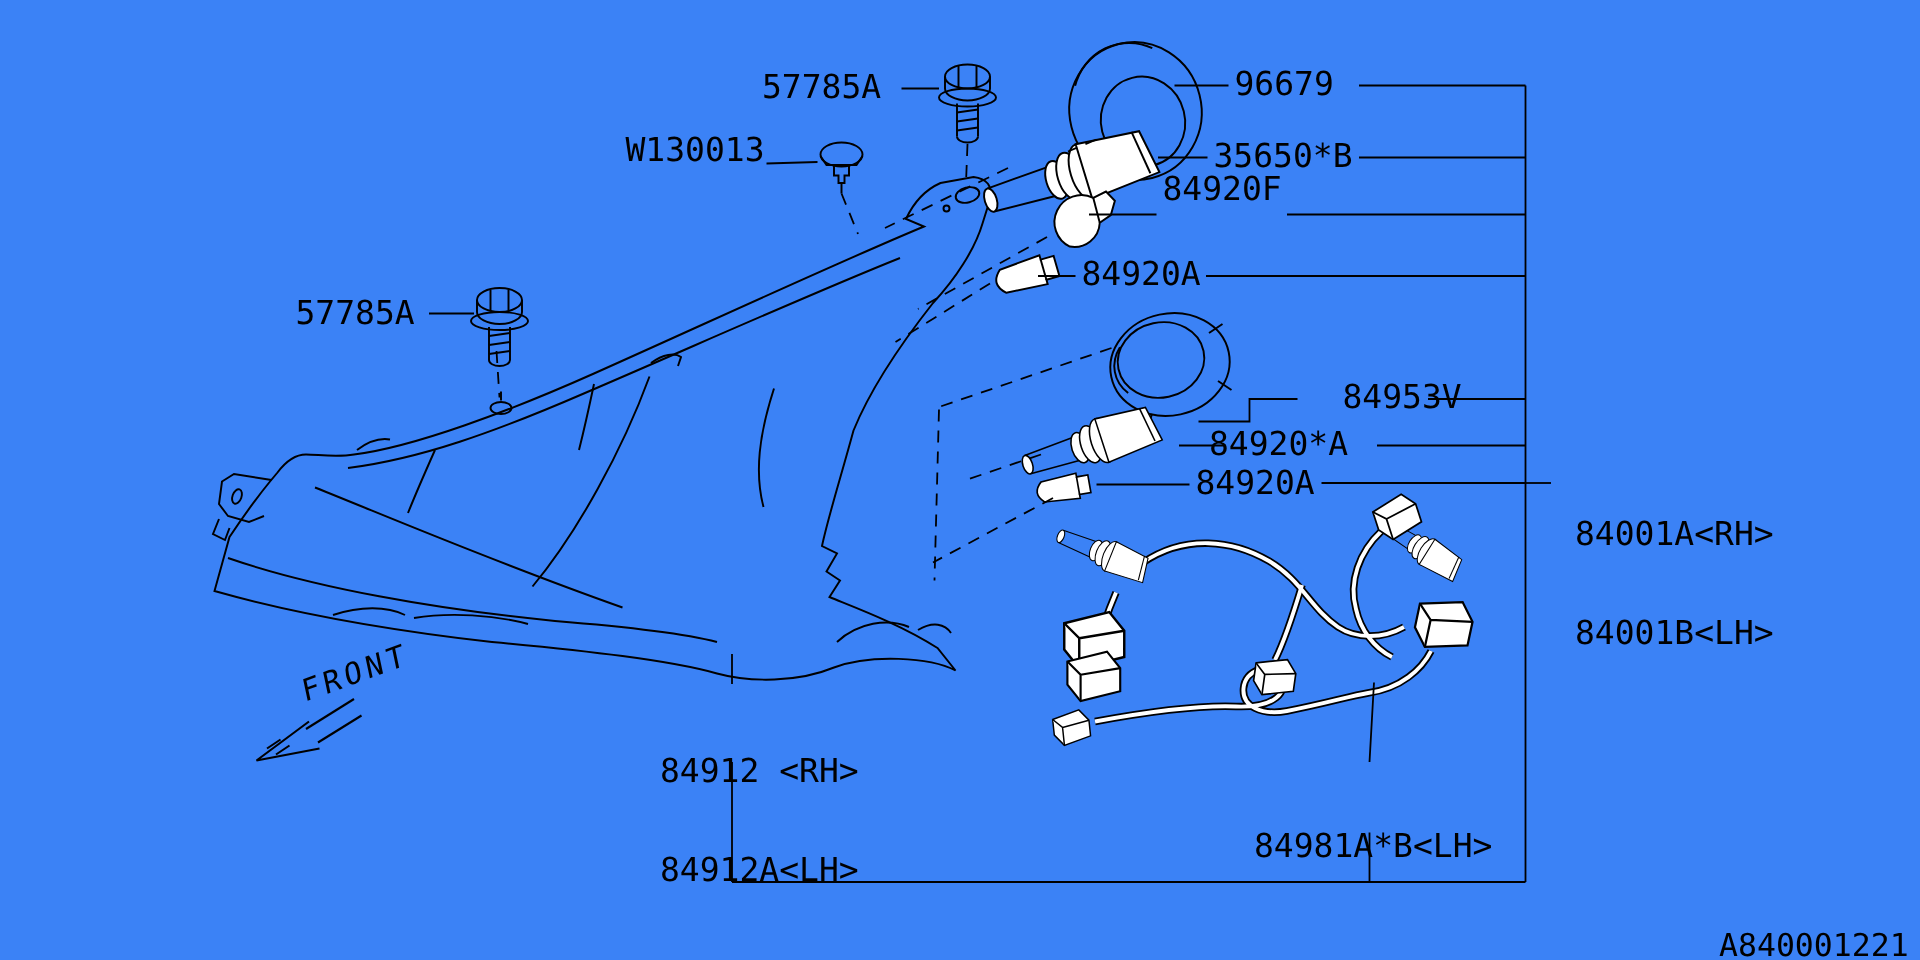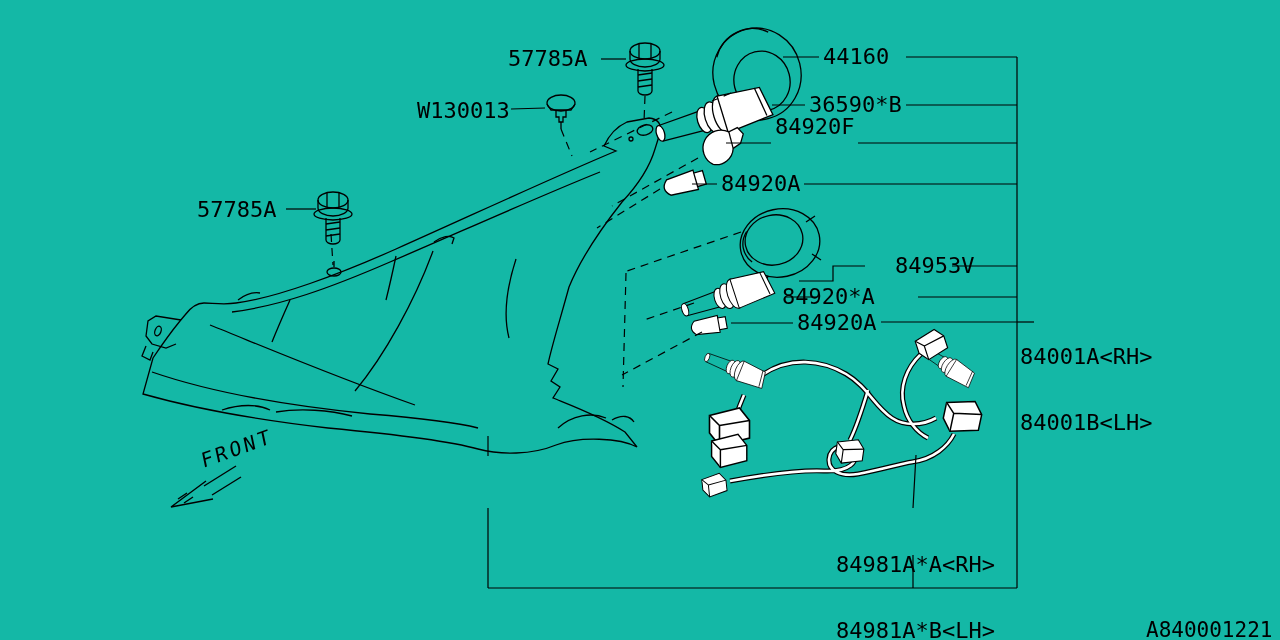--- a/index.html
+++ b/index.html
@@ -1,16 +1,16 @@
 <!DOCTYPE html>
 <html><head>
 <meta charset="utf-8">
 <style>
   html,body{margin:0;padding:0;background:#ffffff;}
-  #stage{position:relative;width:1280px;height:640px;background:#14b8a6;overflow:hidden;
+  #stage{position:relative;width:1280px;height:640px;background:#3b82f6;overflow:hidden;
          font-family:"DejaVu Sans Mono","Liberation Mono",monospace;color:#000;}
   #art{position:absolute;left:0;top:0;}
   .part-label{position:absolute;font-size:22px;line-height:22px;letter-spacing:0px;
               color:#000;white-space:pre;}
   .part-label.two{line-height:22px;}
   .diagram-id{position:absolute;font-size:21px;color:#000;letter-spacing:0px;}
   .front-label{position:absolute;font-size:20px;letter-spacing:3px;
                transform:rotate(-20deg) skewX(-8deg);transform-origin:left bottom;}
 </style>
 </head>
@@ -200,37 +200,40 @@
 
     <g fill="none" stroke="#000" stroke-width="1.4">
       <path d="M236,466 L204,486"></path>
       <path d="M241,477 L212,495"></path>
       <path d="M206,481 L171,507 L213,499"></path>
       <path d="M178,499 l9,-6 M184,503 l9,-6"></path>
     </g>
   </svg>
 
   <div class="part-label" style="left:508px;top:48px">57785A</div>
-  <div class="part-label" style="left:417px;top:100px">W130013</div>
+  <div class="part-label" style="left:417px;top:90px">W130013</div>
   <div class="part-label" style="left:197px;top:199px">57785A</div>
-  <div class="part-label" style="left:823px;top:46px">44160</div>
-  <div class="part-label" style="left:809px;top:94px">36590*B</div>
+  <div class="part-label" style="left:823px;top:46px">96679</div>
+  <div class="part-label" style="left:809px;top:94px">35650*B</div>
   <div class="part-label" style="left:775px;top:116px">84920F</div>
   <div class="part-label" style="left:721px;top:173px">84920A</div>
   <div class="part-label" style="left:895px;top:255px">84953V</div>
-  <div class="part-label" style="left:782px;top:286px">84920*A</div>
+  <div class="part-label" style="left:806px;top:286px">84920*A</div>
   <div class="part-label" style="left:797px;top:312px">84920A</div>
 
-  <div class="part-label two" style="left:1020px;top:302px">
+  <div class="part-label two" style="left:1050px;top:302px">
     <div>84001A&lt;RH&gt;</div>
     <div>84001B&lt;LH&gt;</div>
   </div>
 
+  <div class="part-label two" style="left:440px;top:460px">
+    <div>84912 &lt;RH&gt;</div>
+    <div>84912A&lt;LH&gt;</div>
+  </div>
 
   <div class="part-label two" style="left:836px;top:510px">
-    <div>84981A*A&lt;RH&gt;</div>
     <div>84981A*B&lt;LH&gt;</div>
   </div>
 
   <div class="front-label" style="left:204px;top:449px">FRONT</div>
 
   <div class="diagram-id" style="left:1146px;top:618px">A840001221</div>
 </div>
 
 </body></html>

